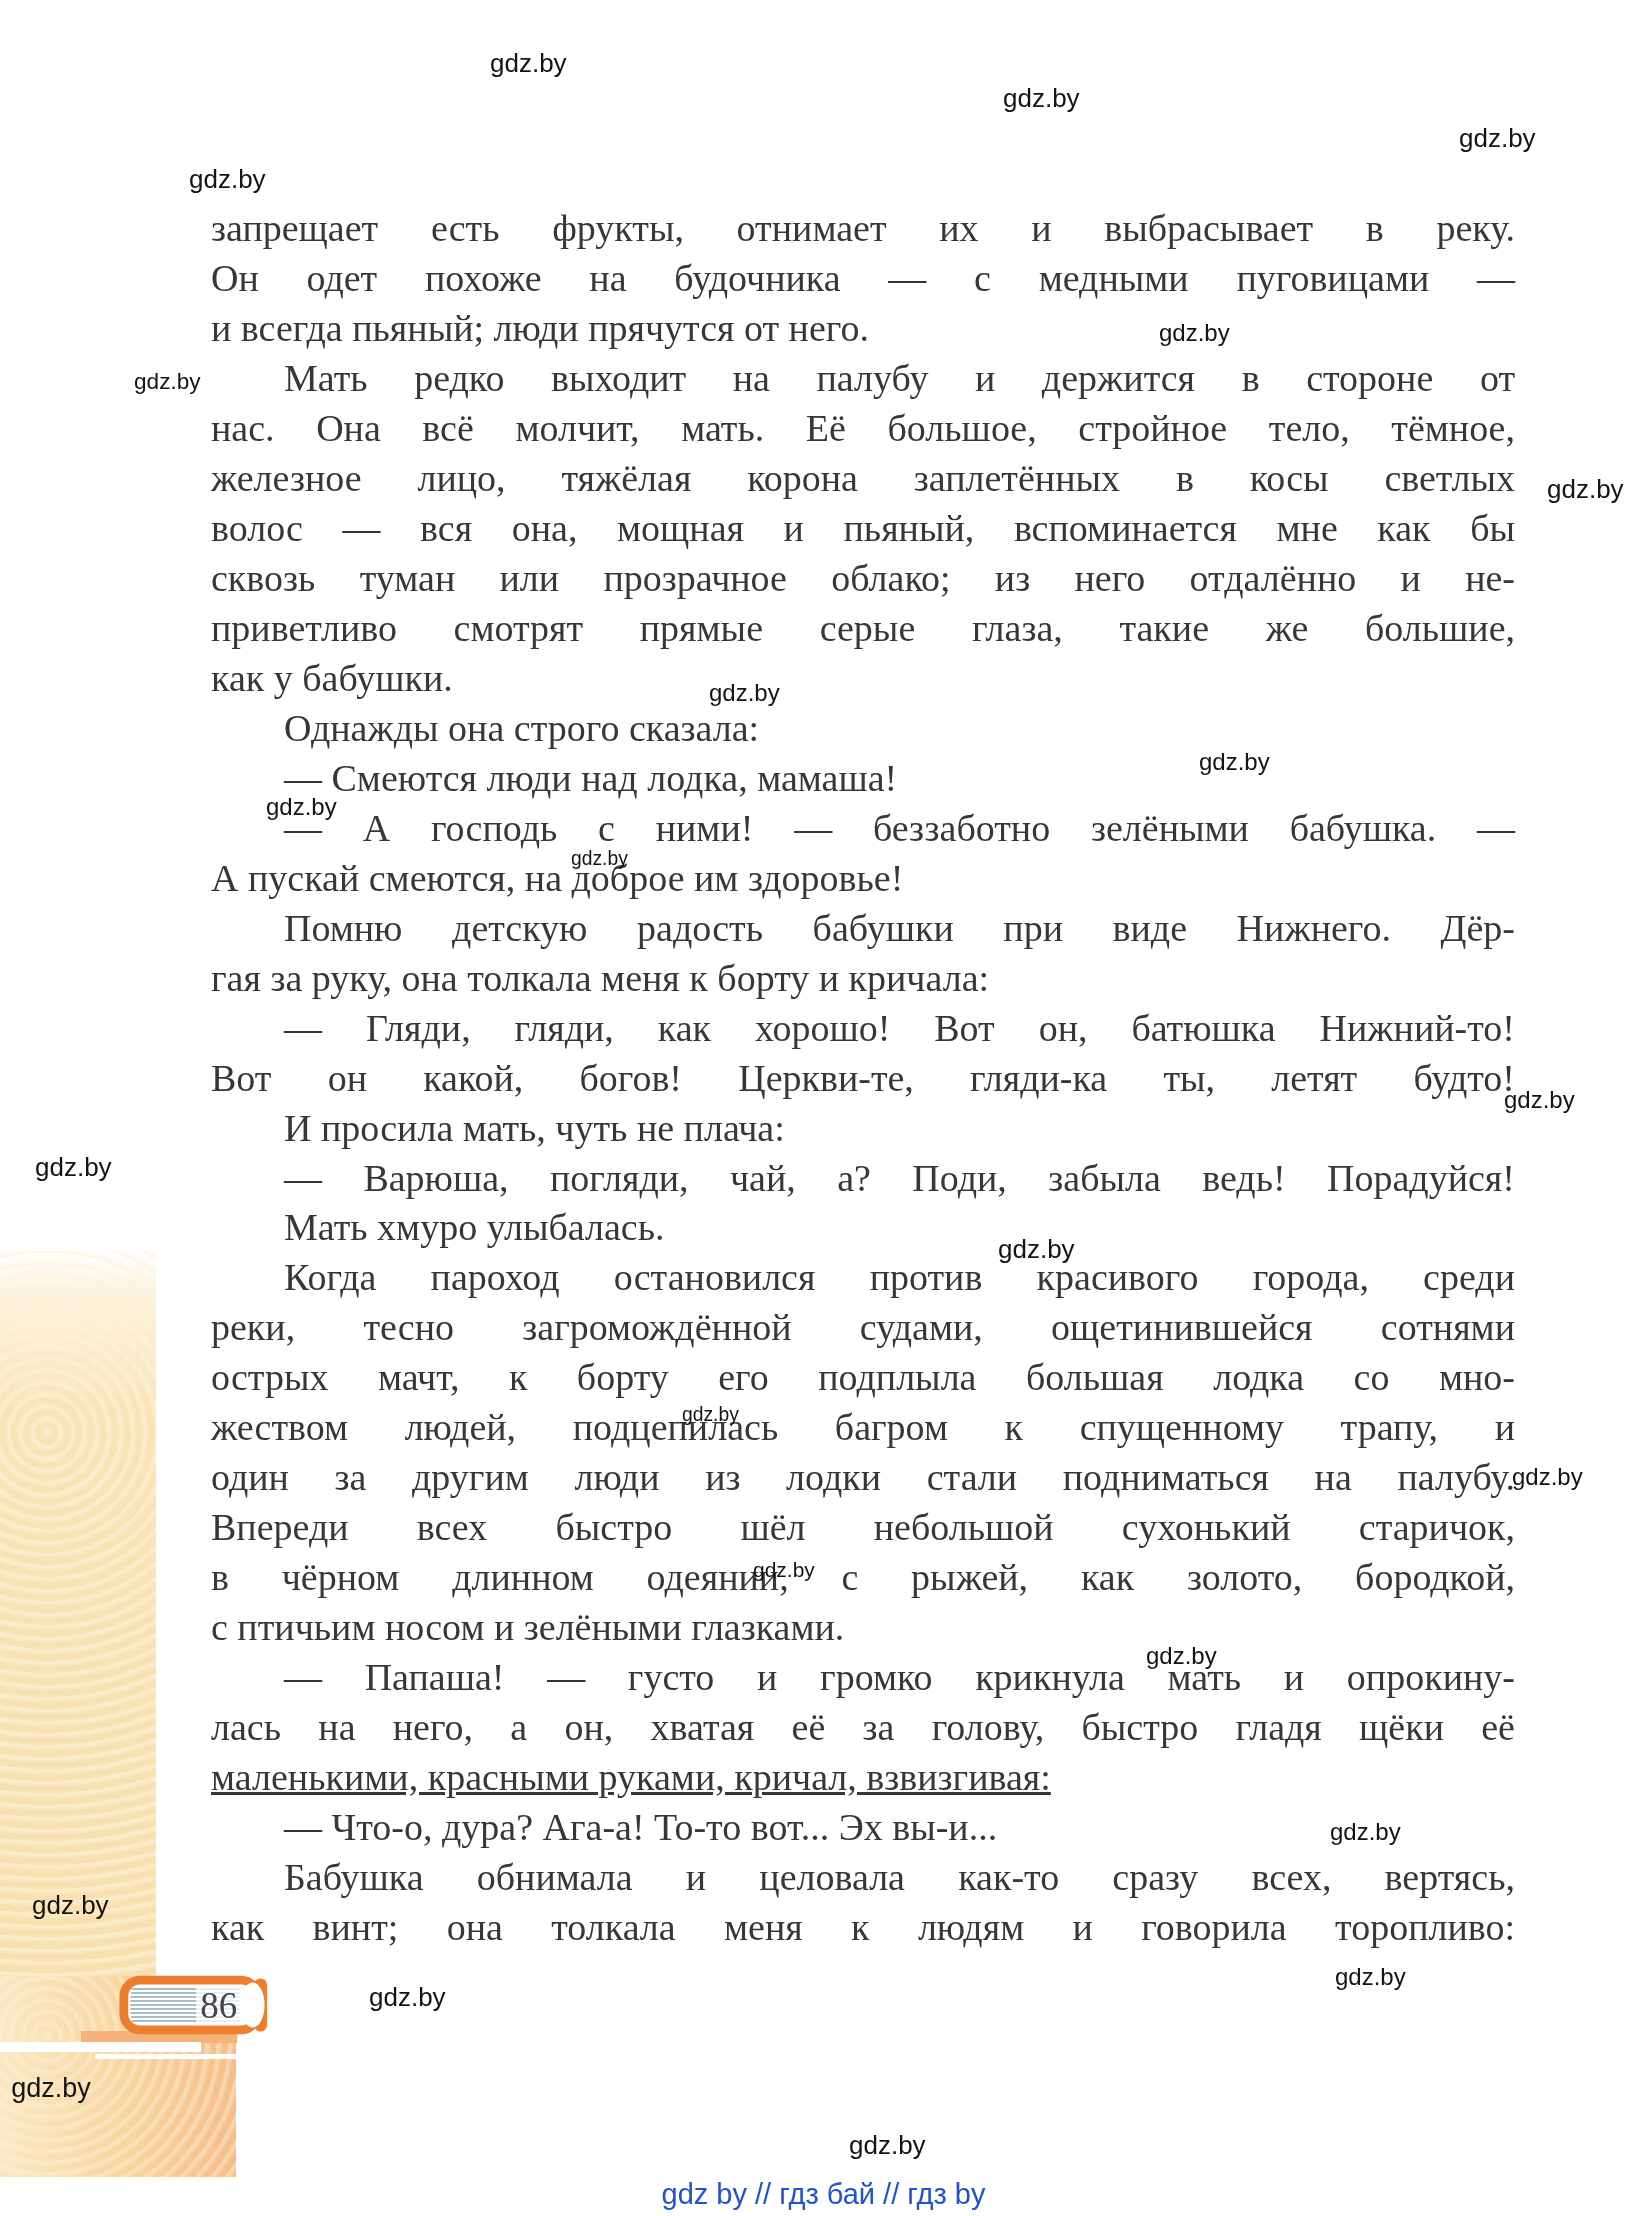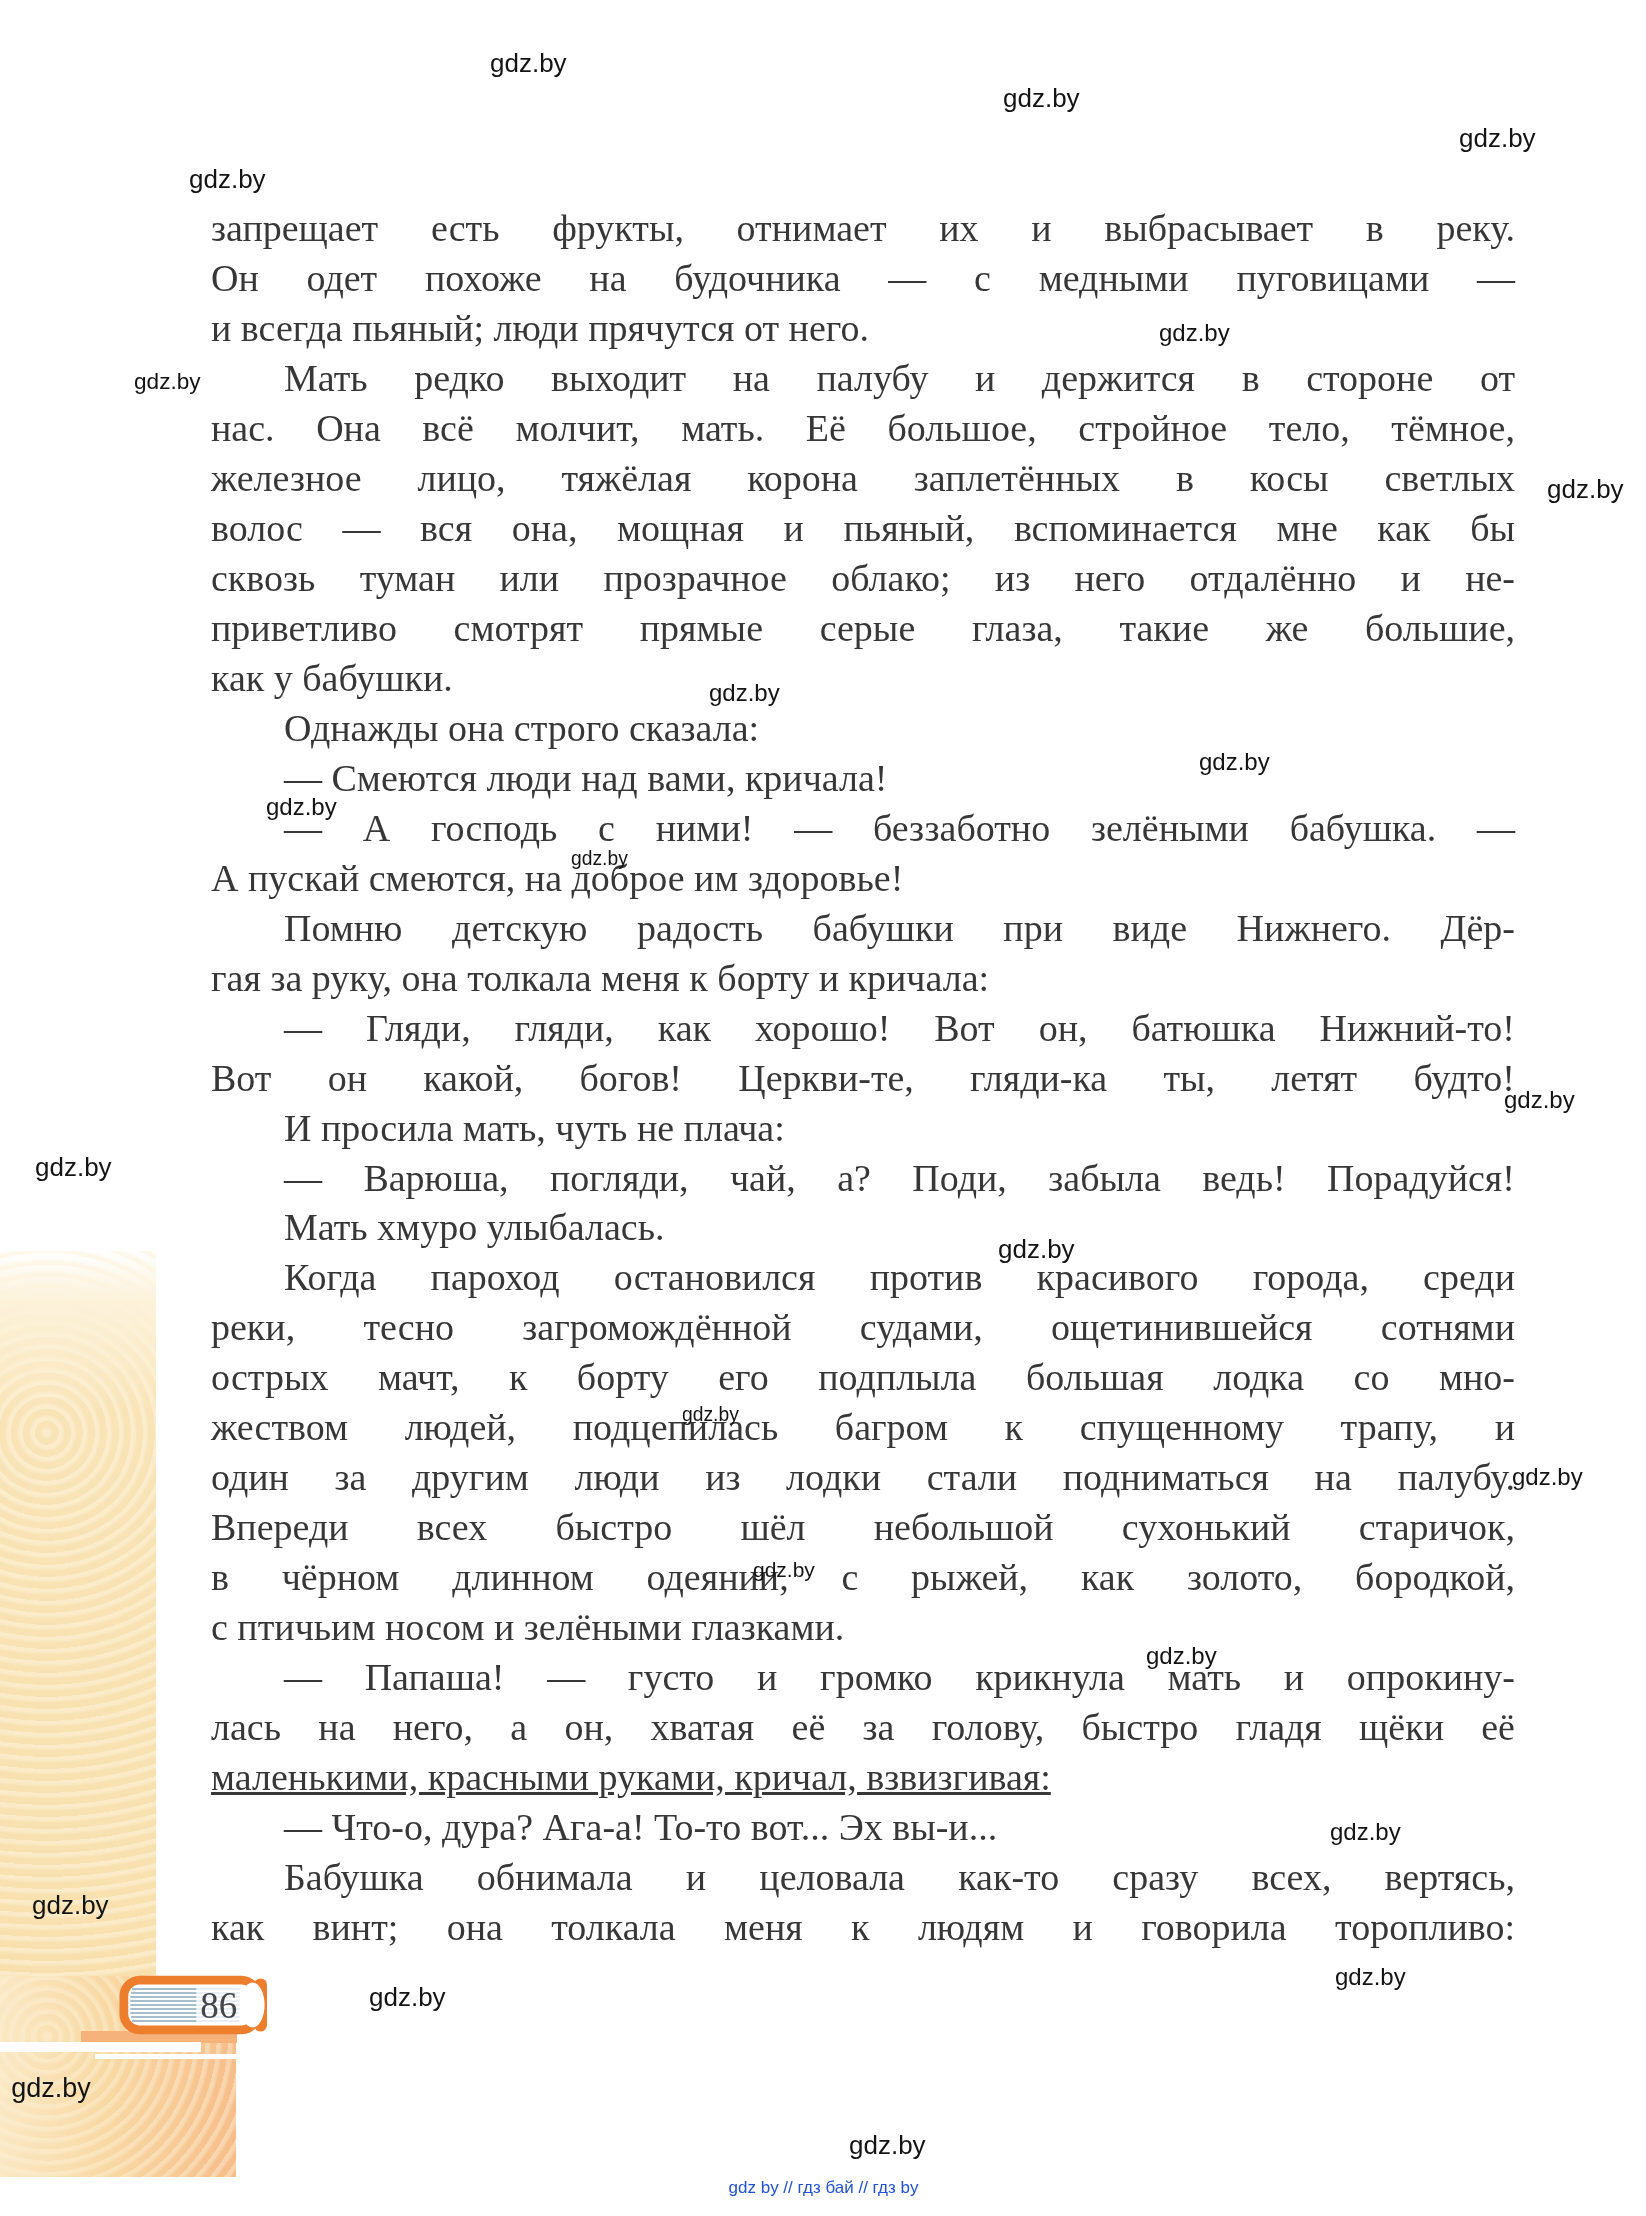--- a/index.html
+++ b/index.html
@@ -51,21 +51,21 @@
   }
   .band-gap-2 {
     position:absolute; left:95px; top:2054px; width:141px; height:4.8px; background:#ffffff;
   }
   
   .badge { position:absolute; left:119px; top:1975px; }
   
   .footer {
     position:absolute; top:2178px; left:0; width:100%;
     text-align:center; font-family:"Liberation Sans", sans-serif;
-    font-size:17px; color:#2151d5;
+    font-size:29px; color:#2151d5;
   }
 </style>
 </head>
 <body>
 
 <div class="page">
 
 
   <div class="edge-strip"></div>
 
@@ -100,21 +100,21 @@
       <div class="line j" style="top: 253px;">Он одет похоже на будочника — с медными пуговицами —</div>
       <div class="line nj" style="top: 303px;">и всегда пьяный; люди прячутся от него.</div>
       <div class="line j ind" style="top: 353px;">Мать редко выходит на палубу и держится в стороне от</div>
       <div class="line j" style="top: 403px;">нас. Она всё молчит, мать. Её большое, стройное тело, тёмное,</div>
       <div class="line j" style="top: 453px;">железное лицо, тяжёлая корона заплетённых в косы светлых</div>
       <div class="line j" style="top: 503px;">волос — вся она, мощная и пьяный, вспоминается мне как бы</div>
       <div class="line j" style="top: 553px;">сквозь туман или прозрачное облако; из него отдалённо и не-</div>
       <div class="line j" style="top: 603px;">приветливо смотрят прямые серые глаза, такие же большие,</div>
       <div class="line nj" style="top: 653px;">как у бабушки.</div>
       <div class="line nj ind" style="top: 703px;">Однажды она строго сказала:</div>
-      <div class="line nj ind" style="top: 753px;">— Смеются люди над вами, кричала!</div>
+      <div class="line nj ind" style="top: 753px;">— Смеются люди над лодка, мамаша!</div>
       <div class="line j ind" style="top: 803px;">— А господь с ними! — беззаботно зелёными бабушка. —</div>
       <div class="line nj" style="top: 853px;">А пускай смеются, на доброе им здоровье!</div>
       <div class="line j ind" style="top: 903px;">Помню детскую радость бабушки при виде Нижнего. Дёр-</div>
       <div class="line nj" style="top: 953px;">гая за руку, она толкала меня к борту и кричала:</div>
       <div class="line j ind" style="top: 1003px;">— Гляди, гляди, как хорошо! Вот он, батюшка Нижний-то!</div>
       <div class="line j" style="top: 1053px;">Вот он какой, богов! Церкви-те, гляди-ка ты, летят будто!</div>
       <div class="line nj ind" style="top: 1103px;">И просила мать, чуть не плача:</div>
       <div class="line j ind" style="top: 1153px;">— Варюша, погляди, чай, а? Поди, забыла ведь! Порадуйся!</div>
       <div class="line nj ind" style="top: 1202px;">Мать хмуро улыбалась.</div>
       <div class="line j ind" style="top: 1252px;">Когда пароход остановился против красивого города, среди</div>

